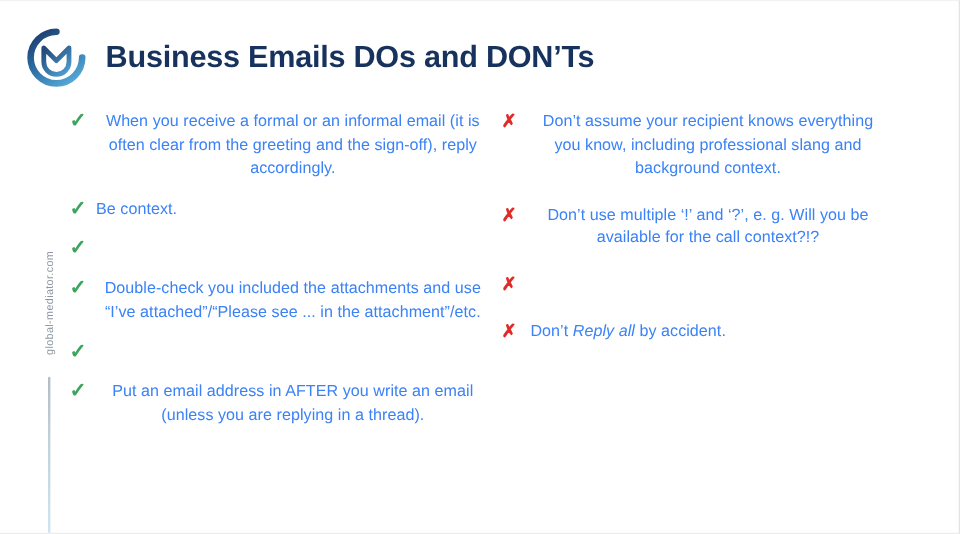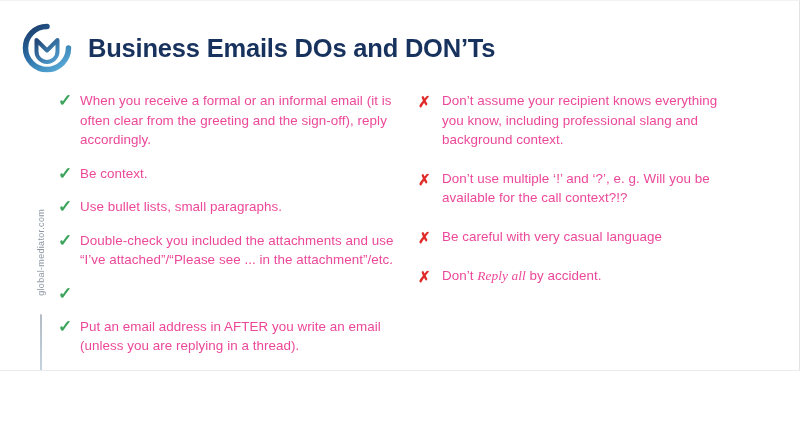--- a/index.html
+++ b/index.html
@@ -11,21 +11,21 @@
     width: 800px;
     height: 445px;
     overflow: hidden;
     font-family: "Liberation Sans", sans-serif;
     -webkit-font-smoothing: antialiased;
   }
 
   .slide {
     position: relative;
     width: 800px;
-    height: 371px;
+    height: 445px;
     background: #ffffff;
     box-sizing: border-box;
     border-right: 1px solid #e3e3e3;
     border-bottom: 1px solid #ececec;
     border-top: 1px solid #f2f2f2;
     overflow: hidden;
   }
 
   
   .header {
@@ -109,24 +109,25 @@
     line-height: 19px;
     font-weight: bold;
     text-align: left;
   }
   .mark-check { color: #3ca45c; font-size: 17px; }
   .mark-cross { color: #e02b2b; font-size: 15px; }
 
   .item-text {
     font-size: 13.4px;
     line-height: 19.5px;
-    color: #ec4899;
+    color: #3b82f6;
     letter-spacing: 0.05px;
-  }
-  .item-text em { font-style: italic; font-family: Liberation Serif, serif; }
+    text-align: center;
+  }
+  .item-text em { font-style: italic; }
 
   
   .col-dos .mark   { margin-right: 2px; }
   .col-donts .mark { margin-right: 4px; padding-top: 1px; }
   .col-donts .item { margin-bottom: 19px; }
 </style>
 </head>
 <body>
 
 <div class="slide">
@@ -167,21 +168,20 @@
         <span class="item-text">When you receive a formal or an informal email (it is often clear from the greeting and the sign-off), reply accordingly.</span>
       </div>
 
       <div class="item">
         <span class="mark mark-check">✓</span>
         <span class="item-text">Be context.</span>
       </div>
 
       <div class="item">
         <span class="mark mark-check">✓</span>
-        <span class="item-text">Use bullet lists, small paragraphs.</span>
       </div>
 
       <div class="item">
         <span class="mark mark-check">✓</span>
         <span class="item-text">Double-check you included the attachments and use “I’ve attached”/“Please see ... in the attachment”/etc.</span>
       </div>
 
       <div class="item">
         <span class="mark mark-check">✓</span>
       </div>
@@ -200,21 +200,20 @@
         <span class="item-text">Don’t assume your recipient knows everything you know, including professional slang and background context.</span>
       </div>
 
       <div class="item">
         <span class="mark mark-cross">✗</span>
         <span class="item-text">Don’t use multiple ‘!’ and ‘?’, e. g. Will you be available for the call context?!?</span>
       </div>
 
       <div class="item">
         <span class="mark mark-cross">✗</span>
-        <span class="item-text">Be careful with very casual language</span>
       </div>
 
       <div class="item">
         <span class="mark mark-cross">✗</span>
         <span class="item-text">Don’t <em>Reply all</em> by accident.</span>
       </div>
 
     </div>
 
   </div>

